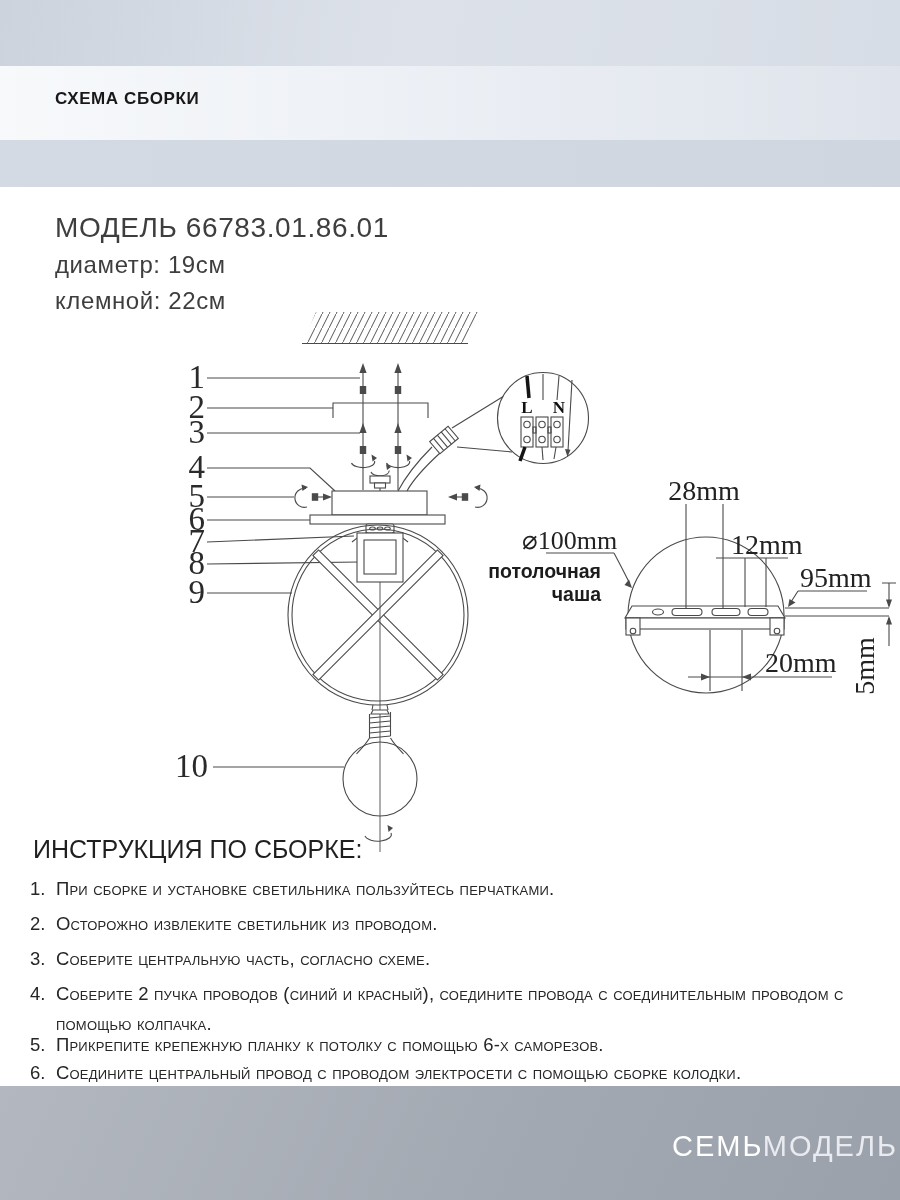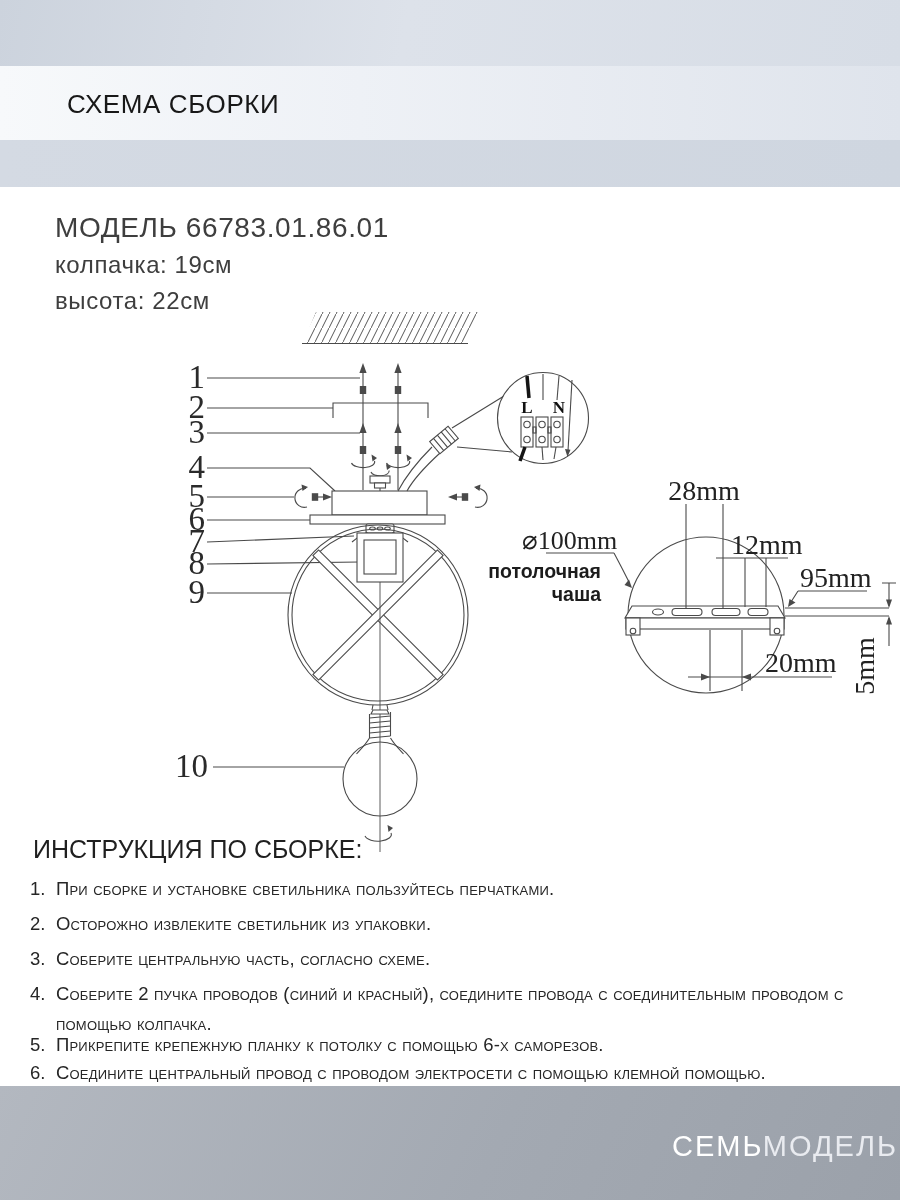--- a/index.html
+++ b/index.html
@@ -7,21 +7,21 @@
        font-family:"Liberation Sans",sans-serif;overflow:hidden;}
   .abs{position:absolute;}
 
   
   .band-top{top:0;left:0;width:900px;height:66px;
     background:linear-gradient(100deg,#ccd3dd 0%,#dde2ea 45%,#d7dde6 100%);}
   .band-title{top:66px;left:0;width:900px;height:74px;
     background:linear-gradient(to right,#f7f9fb 0%,#eef1f6 40%,#dfe4ec 100%);}
   .band-bottom{top:140px;left:0;width:900px;height:47px;
     background:linear-gradient(to right,#d4dae3 0%,#cfd6e0 100%);}
-  .page-title{top:89px;left:55px;font-size:26px;font-weight:normal;color:#181818;letter-spacing:.6px;margin-left:12px;}
+  .page-title{top:89px;left:55px;font-size:17px;font-weight:bold;color:#181818;letter-spacing:.6px;}
 
   
   .model{top:212px;left:55px;font-size:28px;font-weight:500;color:#3e3e3e;letter-spacing:.6px;}
   .spec1{top:251px;left:55px;}
   .spec2{top:287px;left:55px;}
   .spec{font-size:24px;font-weight:500;color:#3e3e3e;letter-spacing:.6px;}
 
   
   .instr-heading{top:835px;left:33px;font-size:25px;font-weight:500;color:#1f1f1f;}
   .instr{left:30px;width:848px;display:flex;color:#262626;font-size:18.5px;line-height:30px;}
@@ -49,22 +49,22 @@
 </style>
 </head>
 <body>
 
 <div class="abs band-top"></div>
 <div class="abs band-title"></div>
 <div class="abs band-bottom"></div>
 <div class="abs page-title">СХЕМА СБОРКИ</div>
 
 <div class="abs model">МОДЕЛЬ 66783.01.86.01</div>
-<div class="abs spec spec1">колпачка: 19см</div>
-<div class="abs spec spec2">высота: 22см</div>
+<div class="abs spec spec1">диаметр: 19см</div>
+<div class="abs spec spec2">клемной: 22см</div>
 
 <svg class="abs" style="top:300px;left:0" width="900" height="570" viewBox="0 0 900 570">
   <defs>
     <pattern id="hatch" width="7" height="14" patternUnits="userSpaceOnUse">
       <line x1="0" y1="14" x2="7" y2="0" stroke="#565656" stroke-width="1"></line>
     </pattern>
   </defs>
 
   <g>
     <polygon points="303,43 467,43 480,12 316,12" fill="url(#hatch)"></polygon>
@@ -263,33 +263,33 @@
 </svg>
 
 <div class="abs instr-heading">ИНСТРУКЦИЯ ПО СБОРКЕ:</div>
 
 <div class="abs instr i1">
   <span class="it-num">1.</span>
   <span class="it-txt">При сборке и установке светильника пользуйтесь перчатками.</span>
 </div>
 <div class="abs instr i2">
   <span class="it-num">2.</span>
-  <span class="it-txt">Осторожно извлеките светильник из упаковки.</span>
+  <span class="it-txt">Осторожно извлеките светильник из проводом.</span>
 </div>
 <div class="abs instr i3">
   <span class="it-num">3.</span>
   <span class="it-txt">Соберите центральную часть, согласно схеме.</span>
 </div>
 <div class="abs instr i4">
   <span class="it-num">4.</span>
   <span class="it-txt">Соберите 2 пучка проводов (синий и красный), соедините провода с соединительным проводом с помощью колпачка.</span>
 </div>
 <div class="abs instr i5">
   <span class="it-num">5.</span>
   <span class="it-txt">Прикрепите крепежную планку к потолку с помощью 6-х саморезов.</span>
 </div>
 <div class="abs instr i6">
   <span class="it-num">6.</span>
-  <span class="it-txt">Соедините центральный провод с проводом электросети с помощью клемной помощью.</span>
+  <span class="it-txt">Соедините центральный провод с проводом электросети с помощью сборке колодки.</span>
 </div>
 
 <div class="abs footer"></div>
 <div class="abs brand"><span class="brand-bold">СЕМЬ</span><span class="brand-light">МОДЕЛЬ</span></div>
 
 </body></html>

